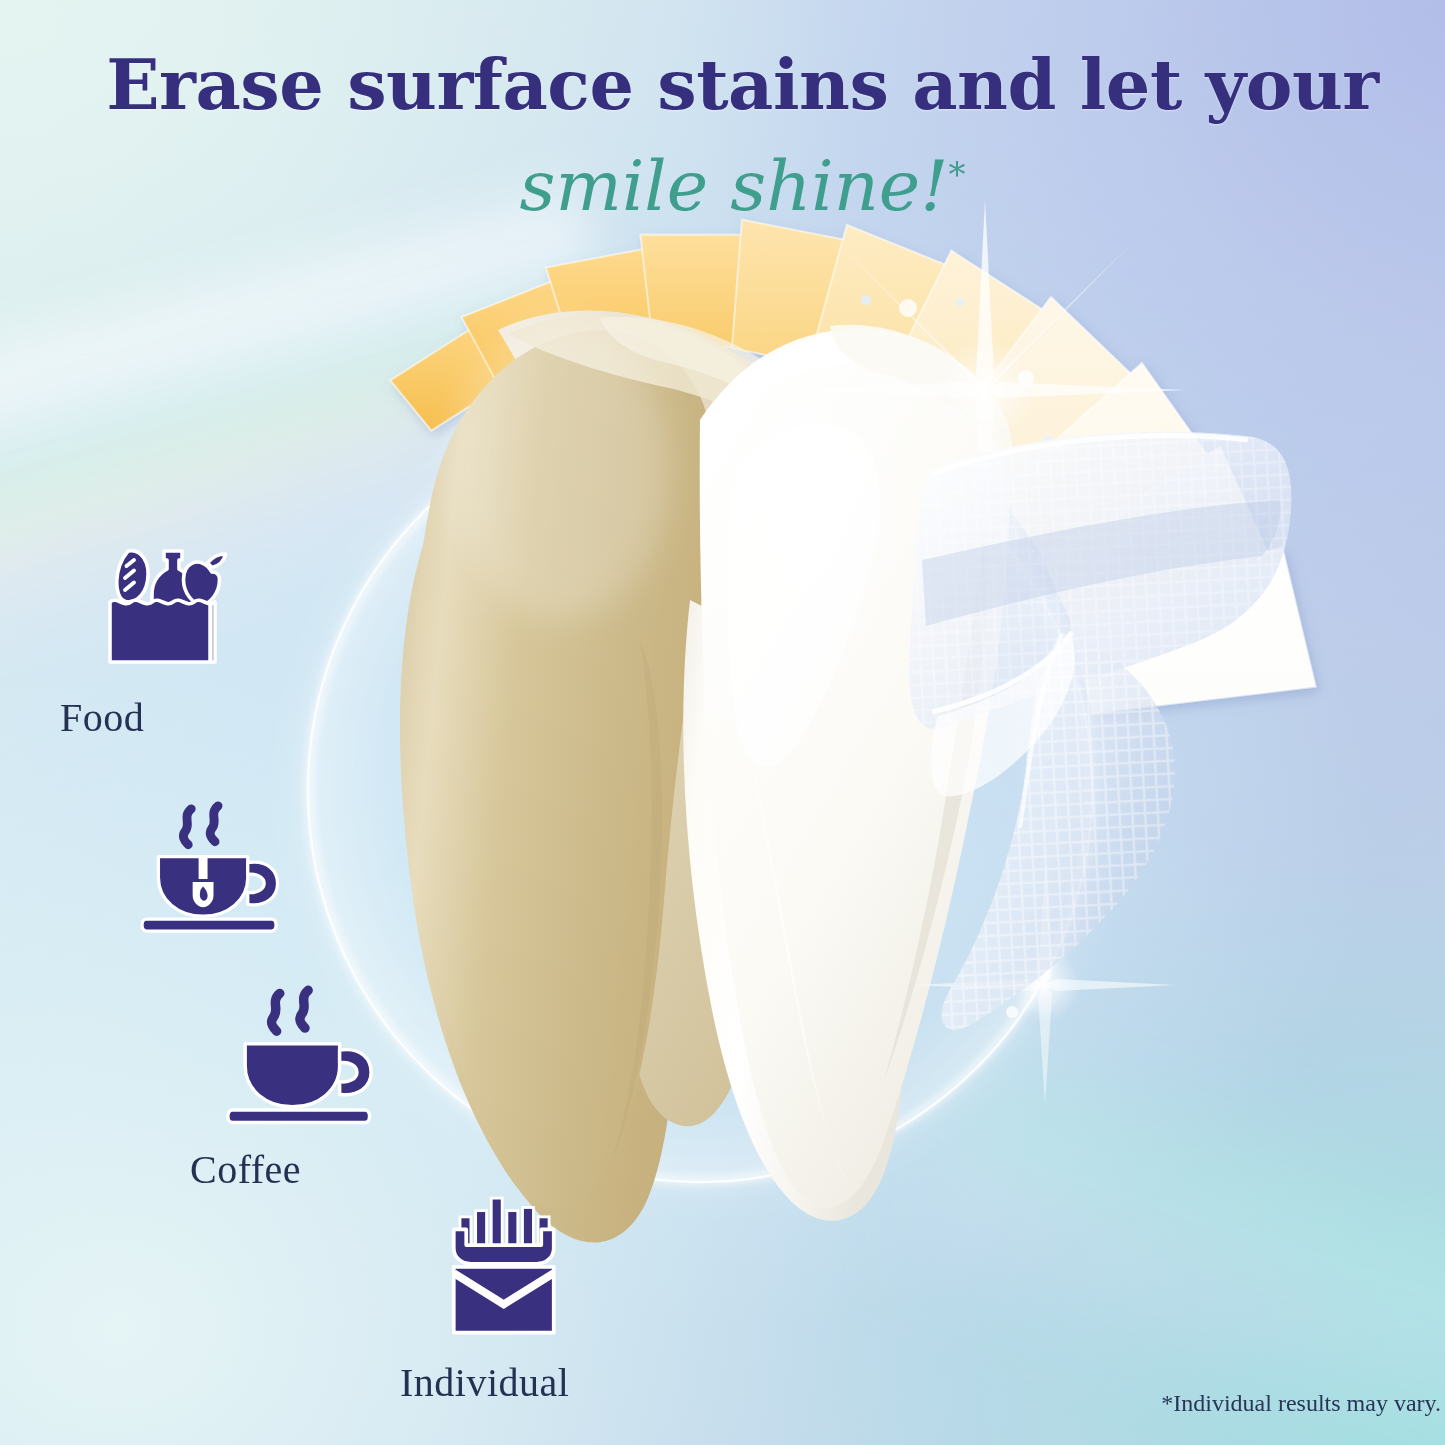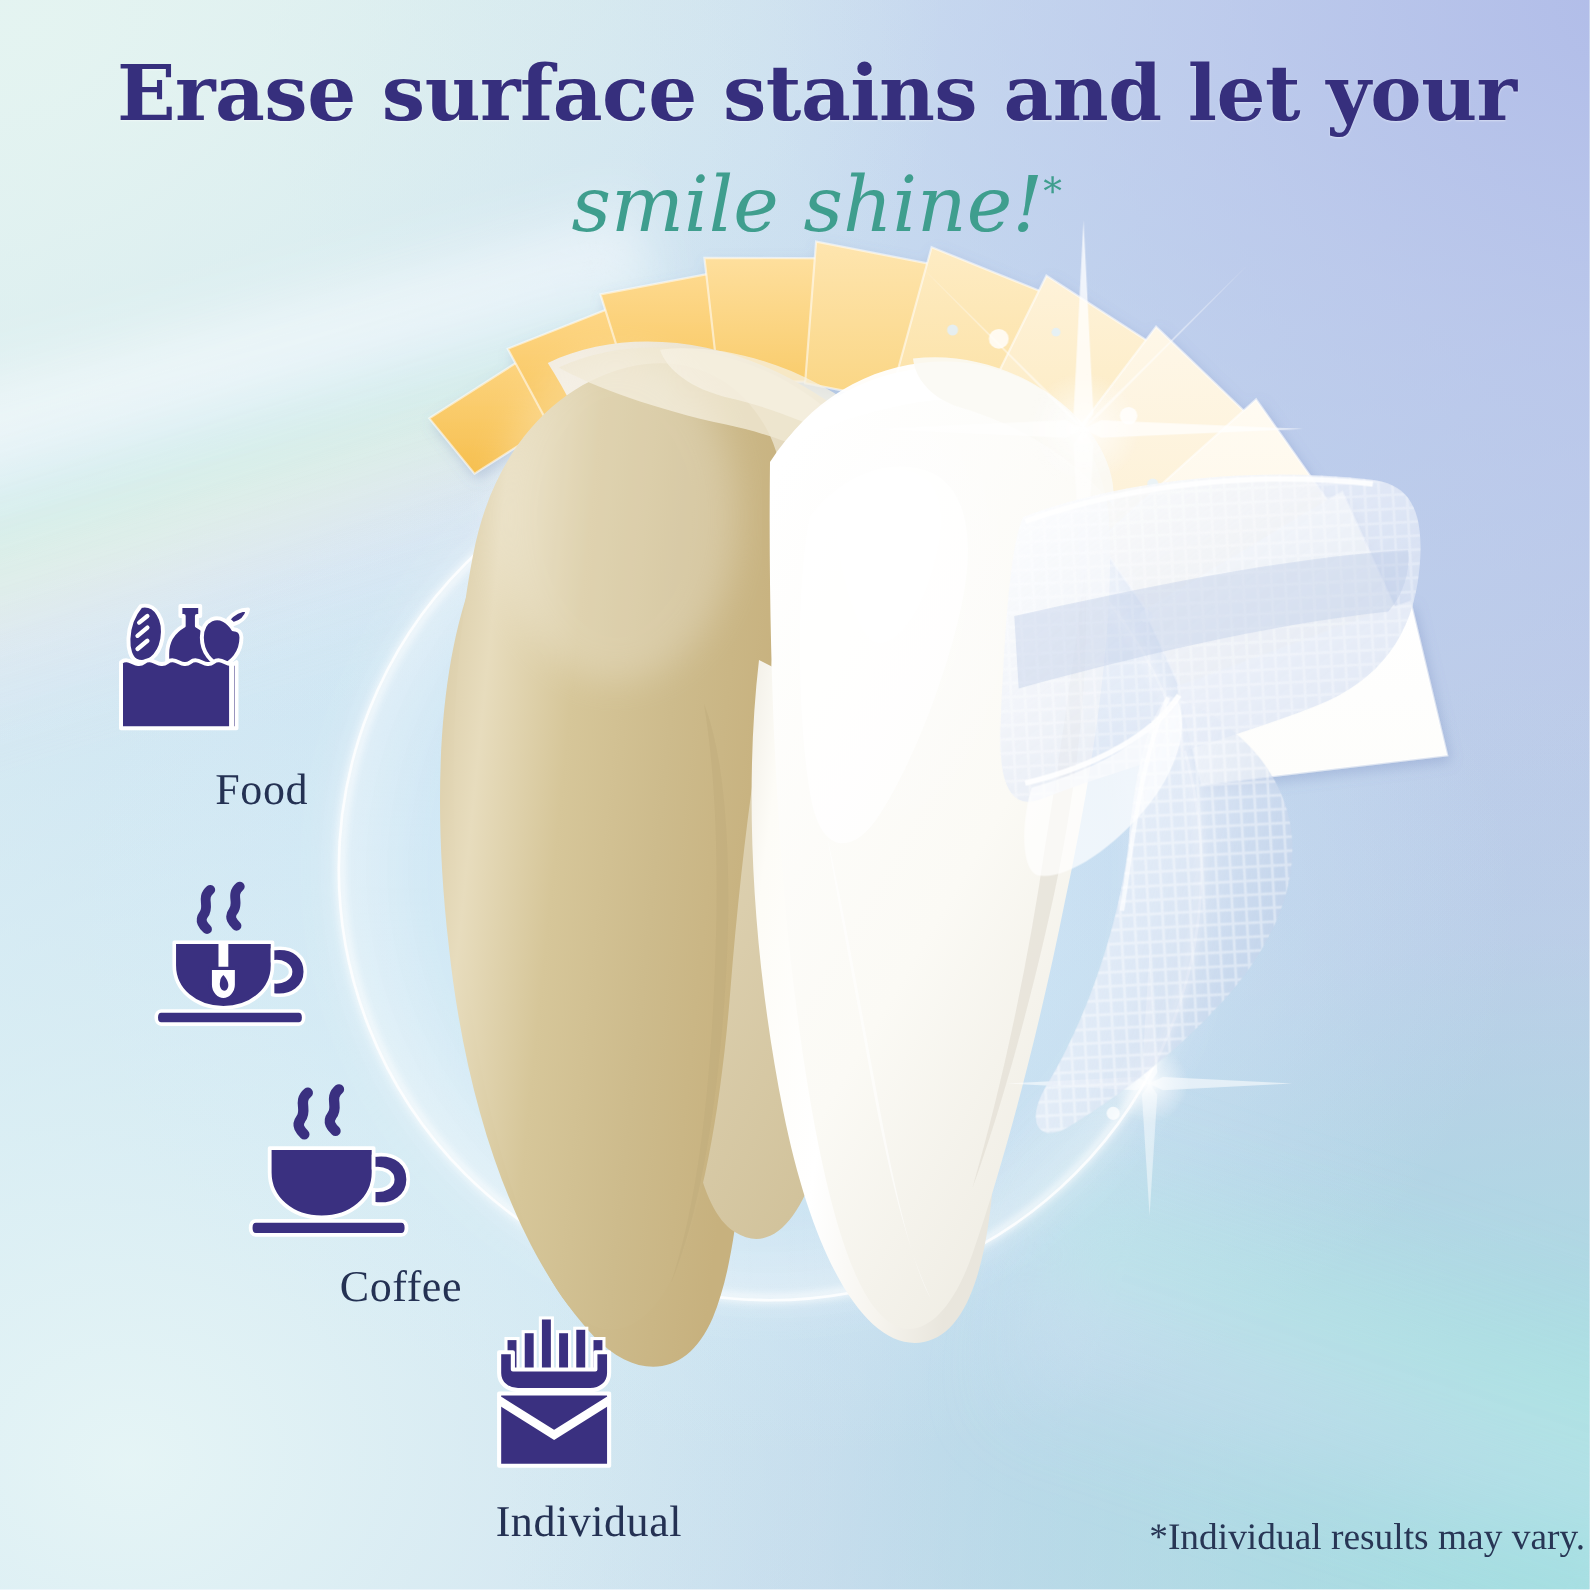--- a/index.html
+++ b/index.html
@@ -169,21 +169,21 @@
     line-height: 1.05;
   }
   .subline .ast {
     font-size: 34px;
     vertical-align: super;
     font-style: normal;
   }
 
   .stain-item {
     position: absolute;
-    text-align: right;
+    text-align: left;
   }
   .stain-item .ico {
     display: block;
     margin: 0 auto;
   }
   .stain-item .lbl {
     display: block;
     margin-top: 14px;
     font-family: "Liberation Serif", "DejaVu Serif", serif;
     font-size: 40px;
@@ -194,21 +194,21 @@
   #item-food     { left: 60px;  top: 530px;  width: 220px; }
   #item-tea      { left: 105px; top: 800px;  width: 220px; }
   #item-coffee   { left: 190px; top: 984px; width: 230px; }
   #item-cig      { left: 400px; top: 1195px; width: 220px; }
 
   .footnote {
     position: absolute;
     right: 44px;
     bottom: 28px;
     font-family: "Liberation Serif", "DejaVu Serif", serif;
-    font-size: 34px;
+    font-size: 24px;
     color: #283655;
     white-space: nowrap;
   }
 </style>
 </head>
 <body>
 
 <div id="stage">
 
   <div class="bg-base"></div>

